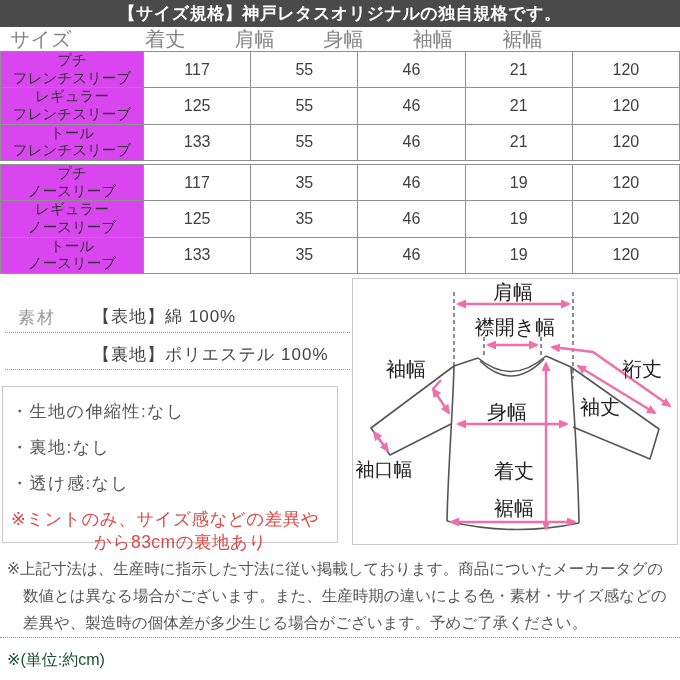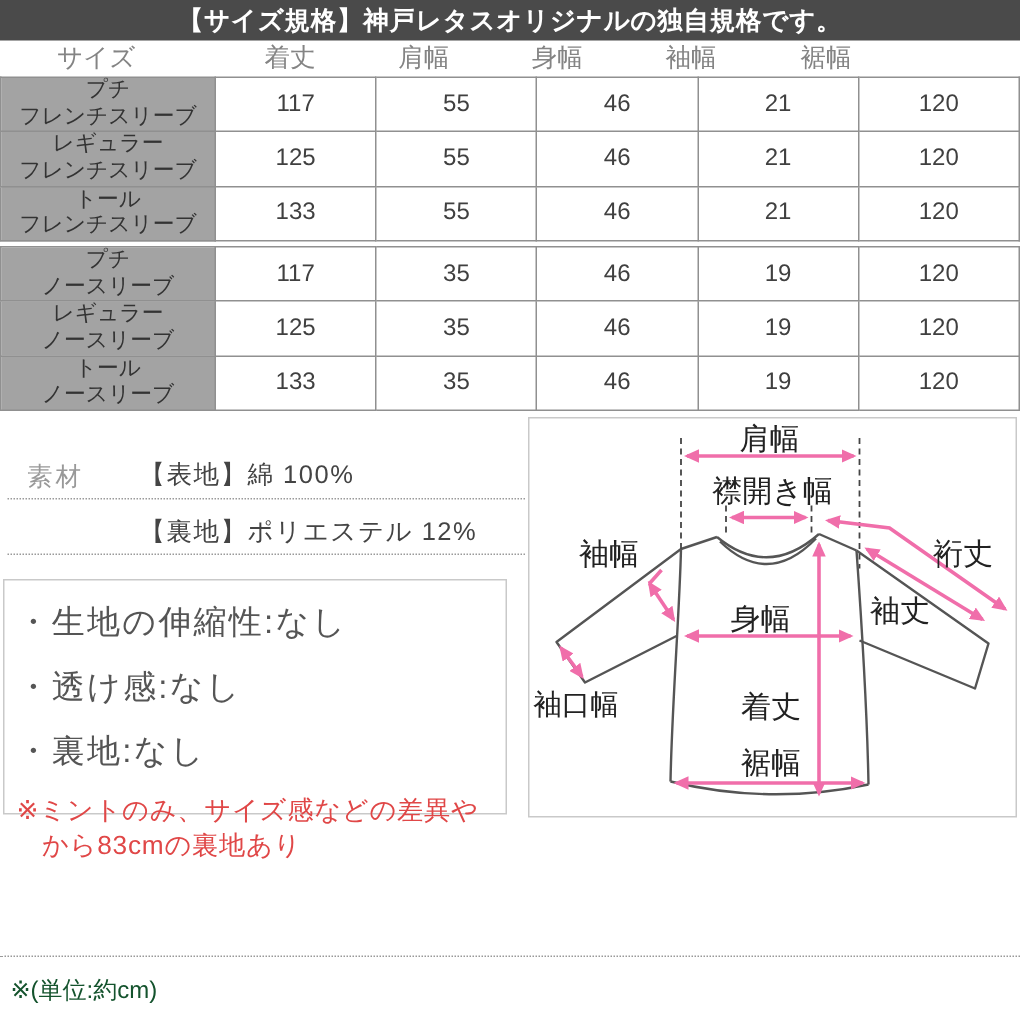--- a/index.html
+++ b/index.html
@@ -6,47 +6,47 @@
   body { font-family:"Liberation Sans","DejaVu Sans",sans-serif; }
   #page { position:relative; width:680px; height:680px; background:#fff; overflow:hidden; }
 
   
   .header-bar { position:absolute; top:0; left:0; width:680px; height:27px;
     background:#4a4a4a; color:#fff; font-size:17px; font-weight:bold;
     text-align:center; line-height:27px; letter-spacing:.5px; }
 
   
   .col-headers { position:absolute; top:28px; left:0; width:568px; height:22px;
-    display:flex; color:#848484; font-size:17px;margin-left:28px; }
+    display:flex; color:#848484; font-size:20px; }
   .ch { width:107px; text-align:center; line-height:22px; }
   .ch0 { width:143px; text-align:left; padding-left:10px; box-sizing:border-box; }
   .ch5 { width:109px; }
 
   
   .size-table { position:absolute; left:0; width:680px; border-collapse:collapse; table-layout:fixed; }
   .t1 { top:51px; }
   .t2 { top:164px; }
   .size-table td { border:1px solid #909090; height:34px; text-align:center;
     vertical-align:middle; padding:0; }
-  td.lbl { width:142px; background:#a3a3a3; font-size:14.5px; line-height:1.22; color:#333; }
+  td.lbl { width:142px; background:#d946ef; font-size:14.5px; line-height:1.22; color:#333; }
   td.num { font-size:16px; font-weight:400; color:#404040; }
 
   
   .mat-row { position:absolute; left:5px; width:345px; border-bottom:1px dotted #9a9a9a; }
   .mat-row1 { top:295px; height:37px; }
   .mat-row2 { top:333px; height:36px; }
   .mat-label { position:absolute; left:13px; top:11px; color:#999; font-size:17px; letter-spacing:2px;font-family:Liberation Serif, serif; }
   .mat-value { position:absolute; left:88px; top:10px; color:#444; font-size:17px; letter-spacing:1px; }
 
   
   .notes-box { position:absolute; left:2px; top:386px; width:336px; height:157px;
     border:1px solid #c9c9c9; box-sizing:border-box; padding:13px 4px 0 8px; }
-  .note { font-size:22px; color:#555; margin-bottom:13px; letter-spacing:1.5px; }
+  .note { font-size:17px; color:#555; margin-bottom:13px; letter-spacing:1.5px; }
   .warning { color:#e04747; font-size:17.5px; line-height:23px; margin-top:2px; letter-spacing:.5px; }
-  .warning-indent { padding-left:17px; }
+  .warning-indent { padding-left:17px;text-align:center; }
 
   
   .diagram-box { position:absolute; left:352px; top:278px; width:326px; height:267px;
     border:1px solid #c9c9c9; box-sizing:border-box; background:#fff; }
   .diagram-box svg { display:block; width:324px; height:265px; }
   .dg-label { font-size:20px; fill:#222; font-weight:500; }
   .dg-label-s { font-size:19px; fill:#222; font-weight:500; }
 
   
   .disclaimer { position:absolute; left:7px; top:555px; width:670px; box-sizing:border-box;
@@ -127,27 +127,27 @@
       <td class="num">120</td>
     </tr>
   </tbody>
     </table>
 
   <div class="mat-row mat-row1">
     <span class="mat-label">素材</span>
     <span class="mat-value">【表地】綿 100%</span>
   </div>
   <div class="mat-row mat-row2">
-    <span class="mat-value">【裏地】ポリエステル 12%</span>
+    <span class="mat-value">【裏地】ポリエステル 100%</span>
   </div>
 
   <div class="notes-box">
     <div class="note">・生地の伸縮性:なし</div>
+    <div class="note">・裏地:なし</div>
     <div class="note">・透け感:なし</div>
-    <div class="note">・裏地:なし</div>
     <div class="warning">
       <div>※ミントのみ、サイズ感などの差異や</div>
       <div class="warning-indent">から83cmの裏地あり</div>
     </div>
   </div>
 
   <div class="diagram-box">
     <svg viewBox="0 0 324 265">
       <defs>
         <marker id="ah" markerUnits="userSpaceOnUse" markerWidth="10" markerHeight="9" refX="8" refY="4.5" orient="auto-start-reverse">
@@ -196,16 +196,17 @@
         <text class="dg-label" x="154" y="140">身幅</text>
         <text class="dg-label-s" x="31" y="197">袖口幅</text>
         <text class="dg-label" x="161" y="199">着丈</text>
         <text class="dg-label" x="161" y="236">裾幅</text>
         <text class="dg-label" x="289" y="97">裄丈</text>
         <text class="dg-label" x="247" y="135">袖丈</text>
       </g>
     </svg>
   </div>
 
+  <div class="disclaimer">※上記寸法は、生産時に指示した寸法に従い掲載しております。商品についたメーカータグの数値とは異なる場合がございます。また、生産時期の違いによる色・素材・サイズ感などの差異や、製造時の個体差が多少生じる場合がございます。予めご了承ください。</div>
   <div class="dotted-sep"></div>
   <div class="unit-note">※(単位:約cm)</div>
 
 </div>
 
 </body></html>

